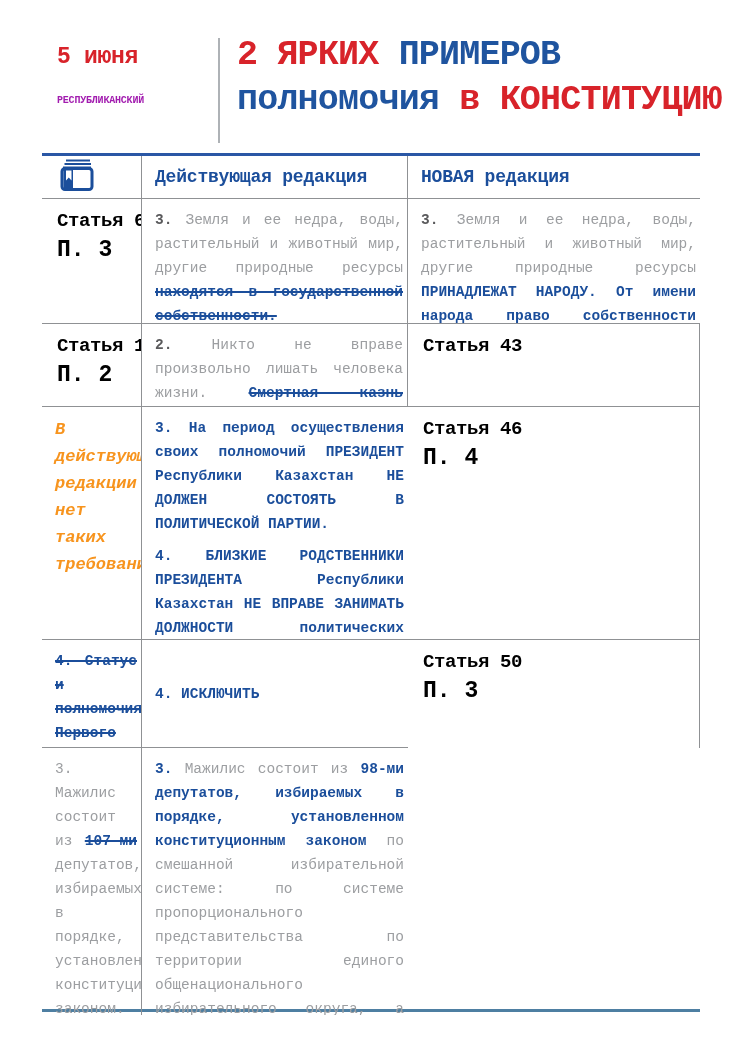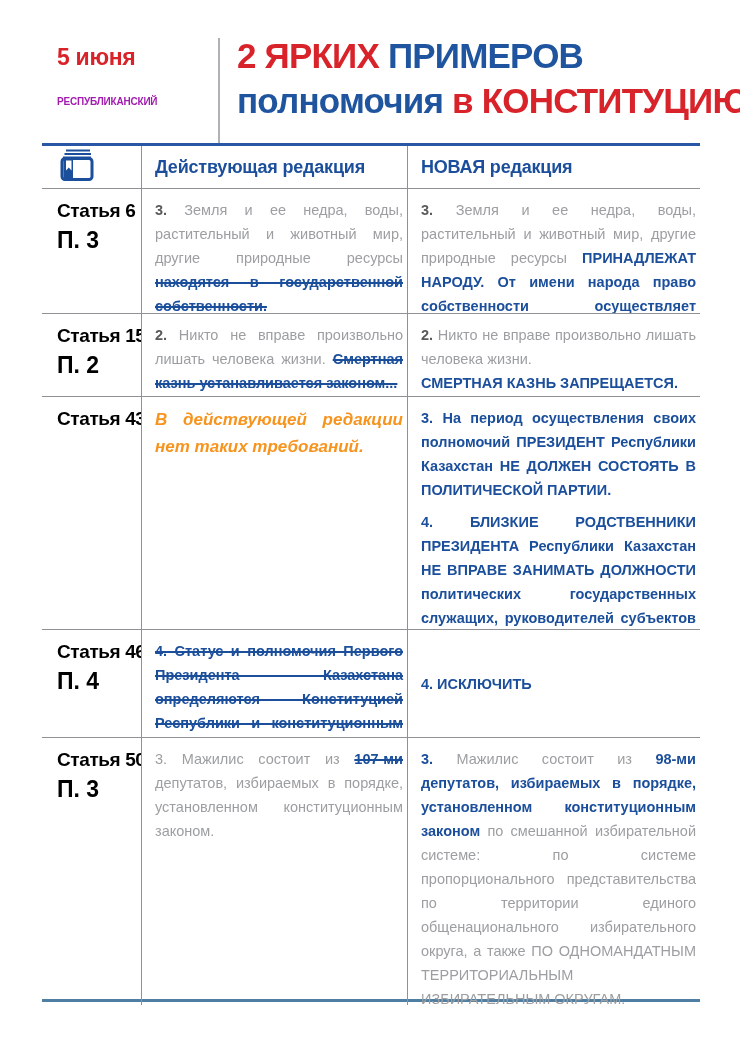--- a/index.html
+++ b/index.html
@@ -1,36 +1,36 @@
 <!DOCTYPE html>
 <html lang="ru"><head>
 <meta charset="utf-8">
 <style>
   html,body { margin:0; padding:0; }
   body {
     width:740px; height:1046px; background:#ffffff;
     font-family:"Liberation Sans", sans-serif;
     -webkit-font-smoothing:antialiased;
   }
-  .page { position:relative; width:740px; height:1046px; background:#ffffff; overflow:hidden; }
+  .page { position:relative; width:740px; height:1046px; background:#ffffff; overflow:hidden;font-family:Liberation Mono, monospace; }
 
   
   .header-left { position:absolute; left:57px; top:44px; width:155px; }
   .date { color:#d8232a; font-size:23px; font-weight:bold; letter-spacing:-0.3px; }
   .event { color:#a21caf; font-size:10px; font-weight:bold; letter-spacing:-0.2px; line-height:22px; }
   .event-block { margin-top:20px; }
   .header-divider { position:absolute; left:218px; top:38px; width:2px; height:105px; background:#aeb2b6; }
   .header-title { position:absolute; left:237px; top:33px; width:470px; }
   .title-line { font-size:35px; font-weight:bold; letter-spacing:-0.8px; line-height:45px; white-space:nowrap; }
   .red  { color:#d8232a; }
   .blue { color:#1f549f; }
 
   
   .table {
-    position:absolute; left:42px; top:143px; width:658px; height:859px;
+    position:absolute; left:42px; top:153px; width:658px; height:859px;
     display:grid;
     grid-template-columns:100px 266px 292px;
     grid-template-rows:43px 125px 83px 233px 108px 267px;
     border-top:3px solid #2a57a5;
     border-bottom:3px solid #4e7fa2;
     box-sizing:border-box;
   }
   .c { box-sizing:border-box; overflow:hidden; border-right:1px solid #8f9194; border-bottom:1px solid #8f9194; }
   .c.last-col { border-right:none; }
   .c.last-row { border-bottom:none; }
@@ -109,23 +109,20 @@
         <p class="para"><span class="seg-graybold">3. </span><span class="seg-gray">Земля и ее недра, воды, растительный и животный мир, другие природные ресурсы </span><span class="seg-blue">ПРИНАДЛЕЖАТ НАРОДУ. От имени народа право собственности осуществляет государство.</span></p>
       </div>
 
     <div class="c acell">
       <div class="article-name">Статья 15</div>
       <div class="article-point">П. 2</div>
     </div>
     <div class="c bcell">
         <p class="para"><span class="seg-graybold">2. </span><span class="seg-gray">Никто не вправе произвольно лишать человека жизни. </span><span class="seg-bluestrike">Смертная казнь устанавливается законом...</span></p>
       </div>
-    <div class="c bcell last-col">
-        <p class="para"><span class="seg-graybold">2. </span><span class="seg-gray">Никто не вправе произвольно лишать человека жизни.</span><br><span class="seg-blue">СМЕРТНАЯ КАЗНЬ ЗАПРЕЩАЕТСЯ.</span></p>
-      </div>
 
     <div class="c acell">
       <div class="article-name">Статья 43</div>
     </div>
     <div class="c bcell">
         <p class="para"><span class="seg-orange">В действующей редакции нет таких требований.</span></p>
       </div>
     <div class="c bcell last-col">
         <p class="para"><span class="seg-blue">3. На период осуществления своих полномочий ПРЕЗИДЕНТ Республики Казахстан НЕ ДОЛЖЕН СОСТОЯТЬ В ПОЛИТИЧЕСКОЙ ПАРТИИ.</span></p>
         <p class="para"><span class="seg-blue">4. БЛИЗКИЕ РОДСТВЕННИКИ ПРЕЗИДЕНТА Республики Казахстан НЕ ВПРАВЕ ЗАНИМАТЬ ДОЛЖНОСТИ политических государственных служащих, руководителей субъектов квазигосударственного сектора.</span></p>

